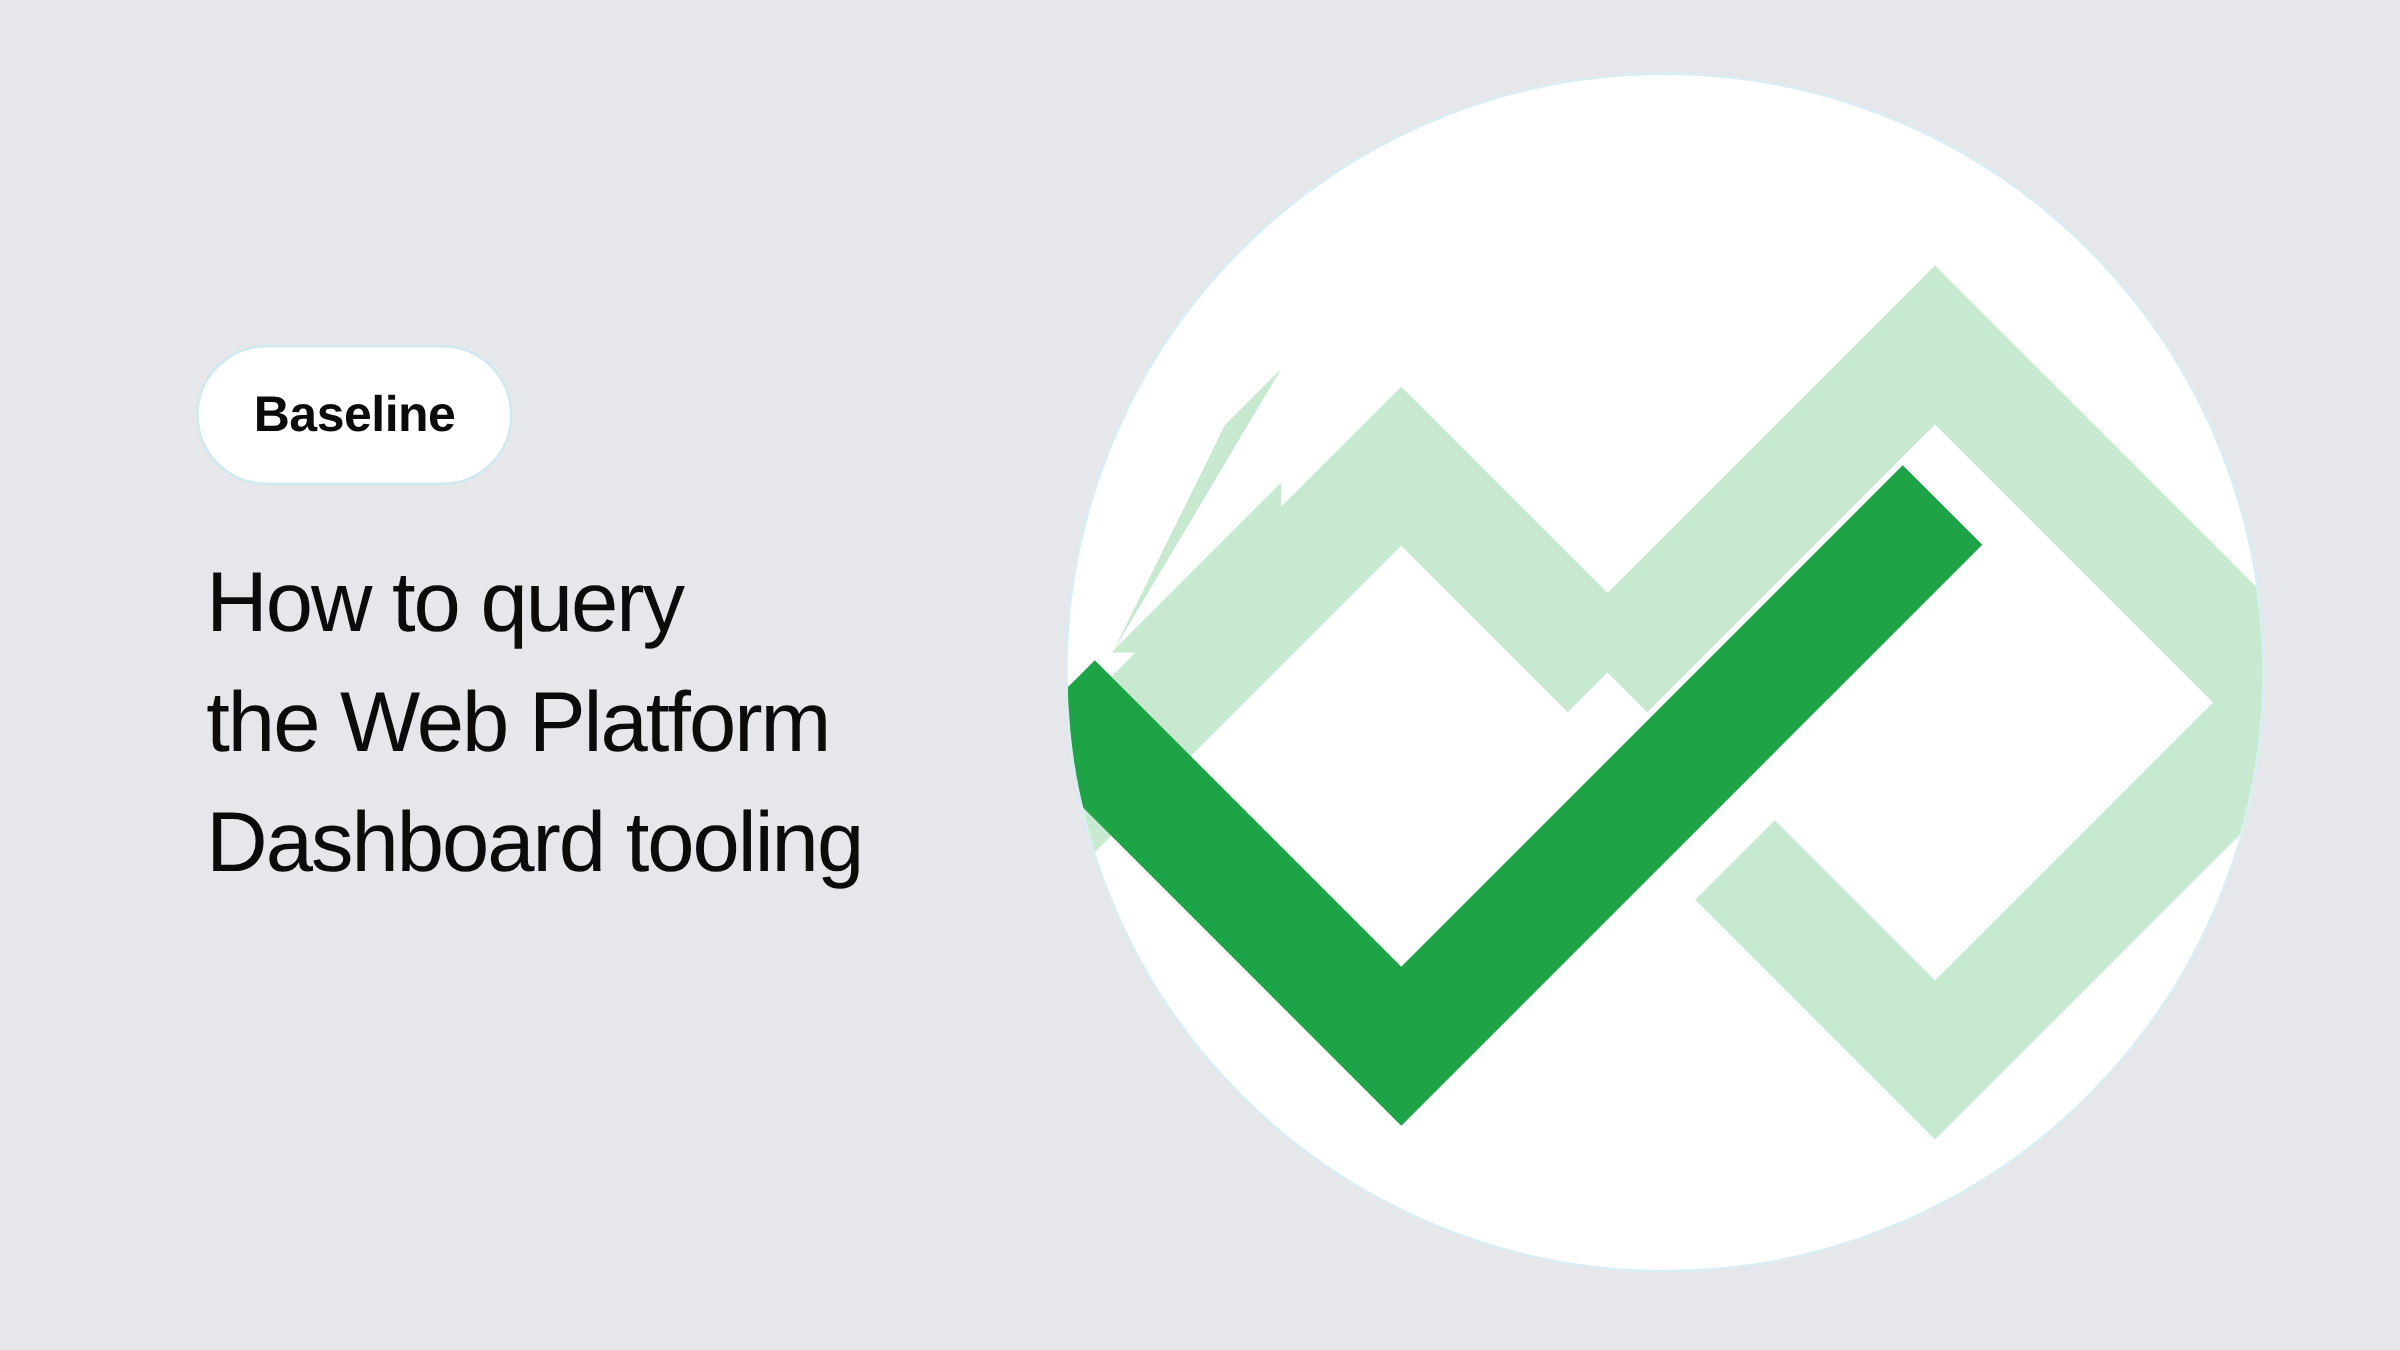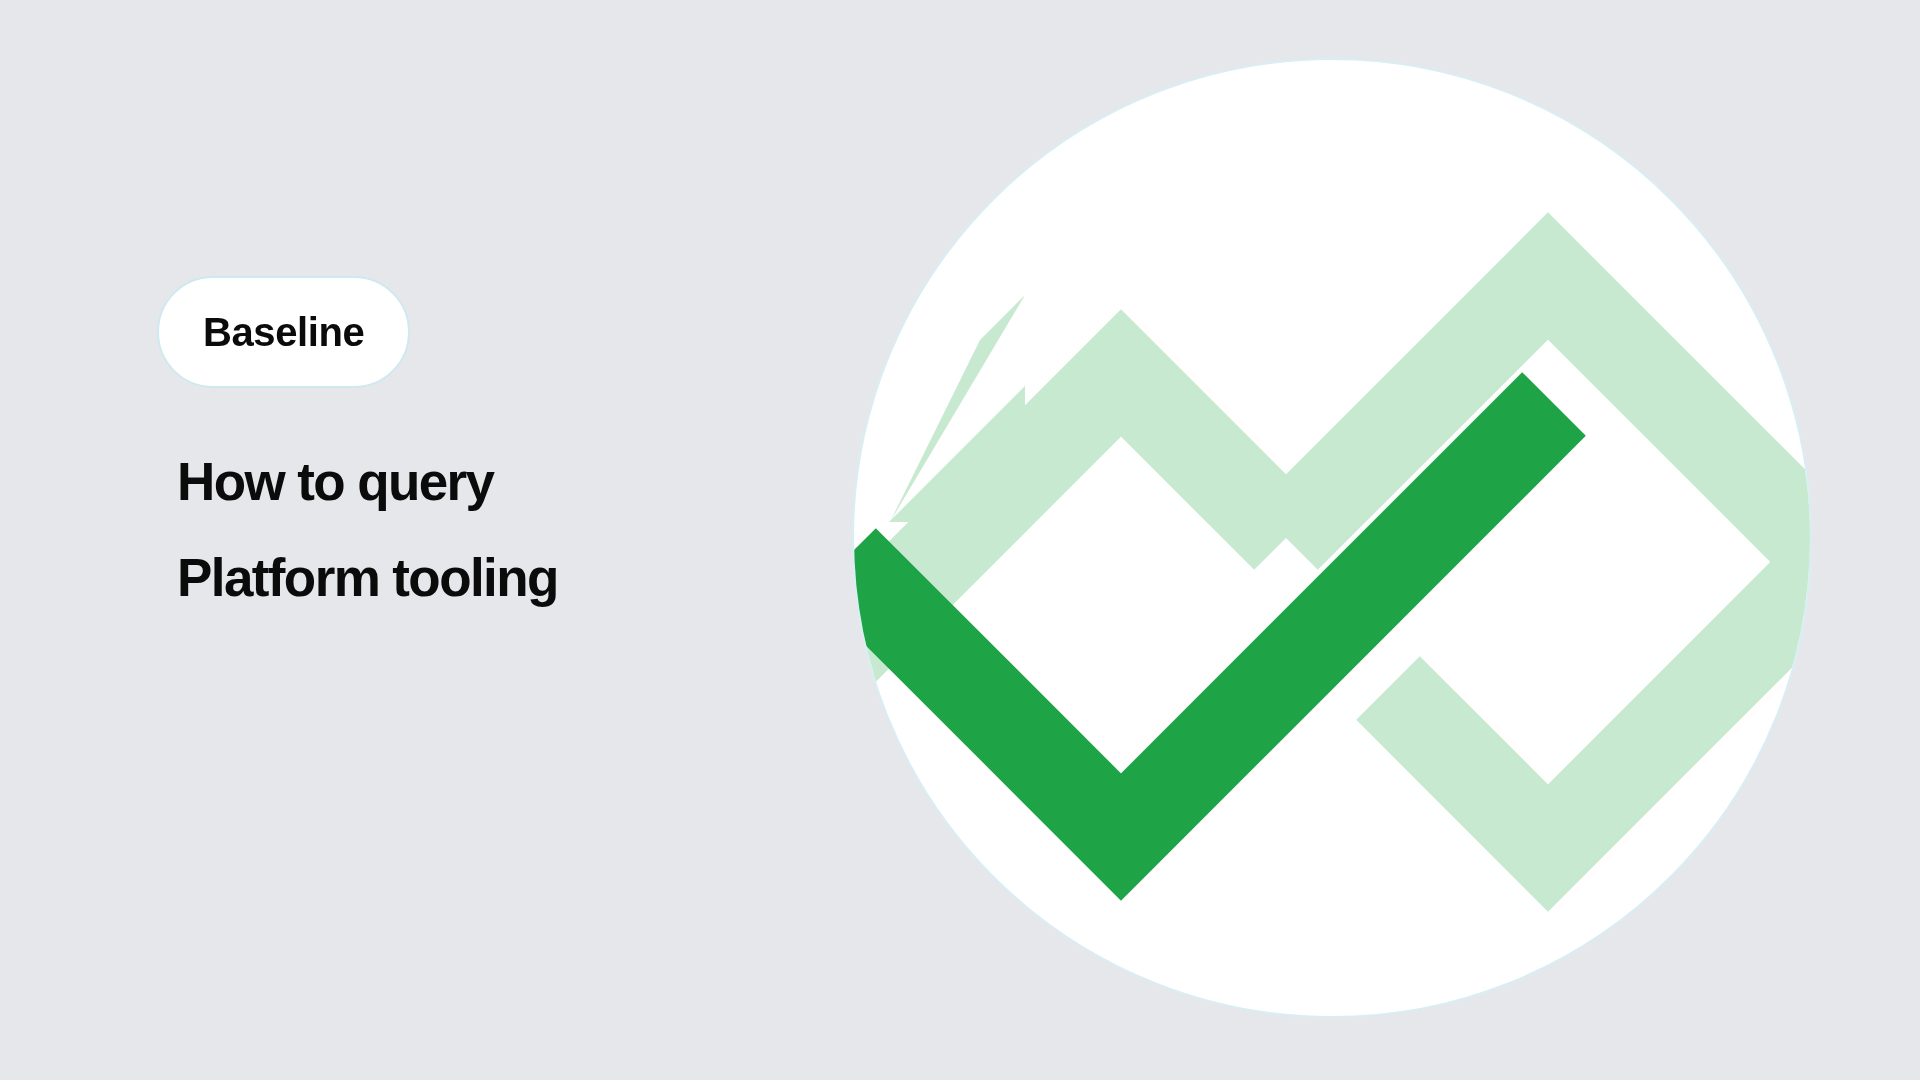--- a/index.html
+++ b/index.html
@@ -51,26 +51,26 @@
     font-size: 40px;
     font-weight: 700;
     line-height: 1;
     letter-spacing: -0.4px;
     color: #0b0b0c;
     white-space: nowrap;
   }
 
   #page-title {
     position: absolute;
-    left: 12px;
+    left: 0;
     top: 420px;
     width: 680px;
     margin: 0;
-    font-size: 53px;
-    font-weight: 700;
+    font-size: 68px;
+    font-weight: 400;
     line-height: 96px;
     letter-spacing: -1.6px;
     color: #0b0b0c;
   }
   #page-title .tline {
     display: block;
     white-space: nowrap;
   }
 
   
@@ -102,21 +102,22 @@
 <div id="cover" style="background: rgb(230, 231, 235);">
 
   <div id="text-column">
 
     <div id="badge" style="background: rgb(255, 255, 255); border-color: rgb(207, 233, 240);">
       <span id="badge-label" style="color: rgb(11, 11, 12);">Baseline</span>
     </div>
 
     <h1 id="page-title" style="color: rgb(11, 11, 12);">
       <span class="tline">How to query</span>
-      <span class="tline">Platform tooling</span>
+      <span class="tline">the Web Platform</span>
+      <span class="tline">Dashboard tooling</span>
     </h1>
 
   </div>
 
   <div id="logo-plate" style="background: rgb(255, 255, 255); border-color: rgb(217, 238, 244);">
     <svg id="baseline-mark" viewBox="0 0 960 960" xmlns="http://www.w3.org/2000/svg" role="img">
 
       <path fill="#C6E9D0" d="M 171 462
                L 35 462
                L 171 326

